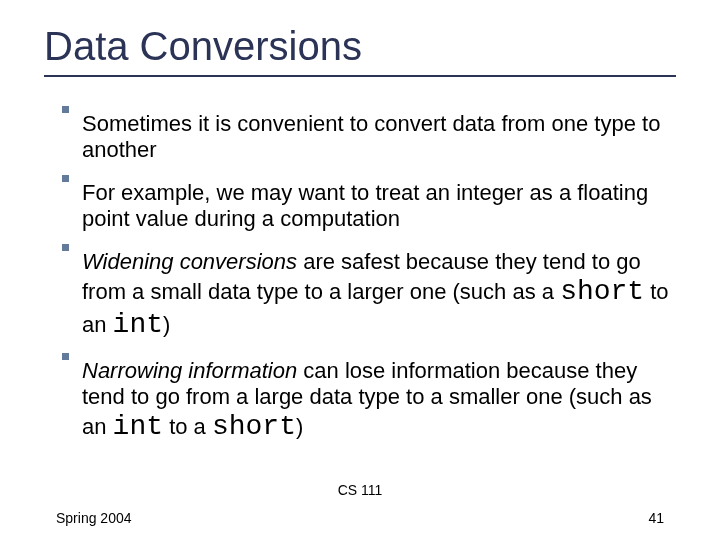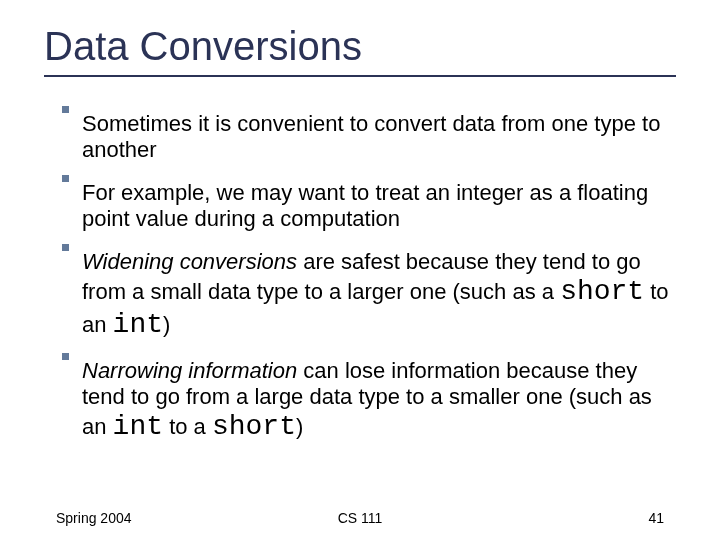--- a/index.html
+++ b/index.html
@@ -9,21 +9,21 @@
   .rule { border: none; border-top: 2px solid #2b3356; margin-bottom: 18px; }
   .content { padding-left: 4px; }
   .bullet-row { display: flex; align-items: flex-start; margin-bottom: 1px; }
   .bullet { flex: 0 0 34px; display: flex; justify-content: center; padding-top: 11px; }
   .sq { width: 7px; height: 7px; background: #637a9a; }
   .text { flex: 1; font-size: 22px; line-height: 1.18; font-family: Arial, sans-serif; margin-top: 16px; }
   .text em { font-style: italic; }
   .text .mono { font-family: "Courier New", monospace; font-size: 28px; }
   .footer { position: absolute; left: 0; right: 0; bottom: 14px; padding: 0 56px; display: flex; justify-content: space-between; align-items: baseline; font-family: Arial, sans-serif; font-size: 14px; color: #000; }
   .footer .center { position: absolute; left: 0; right: 0; text-align: center; }
-  .footer .right { margin-left: auto; }
+  .footer .right { margin-left: auto; margin-top: 28px; }
 </style>
 </head>
 <body>
 
 <div class="slide">
   <h1 class="title">Data Conversions</h1>
   <hr class="rule">
   <div class="content">
       <div class="bullet-row">
         <div class="bullet">

